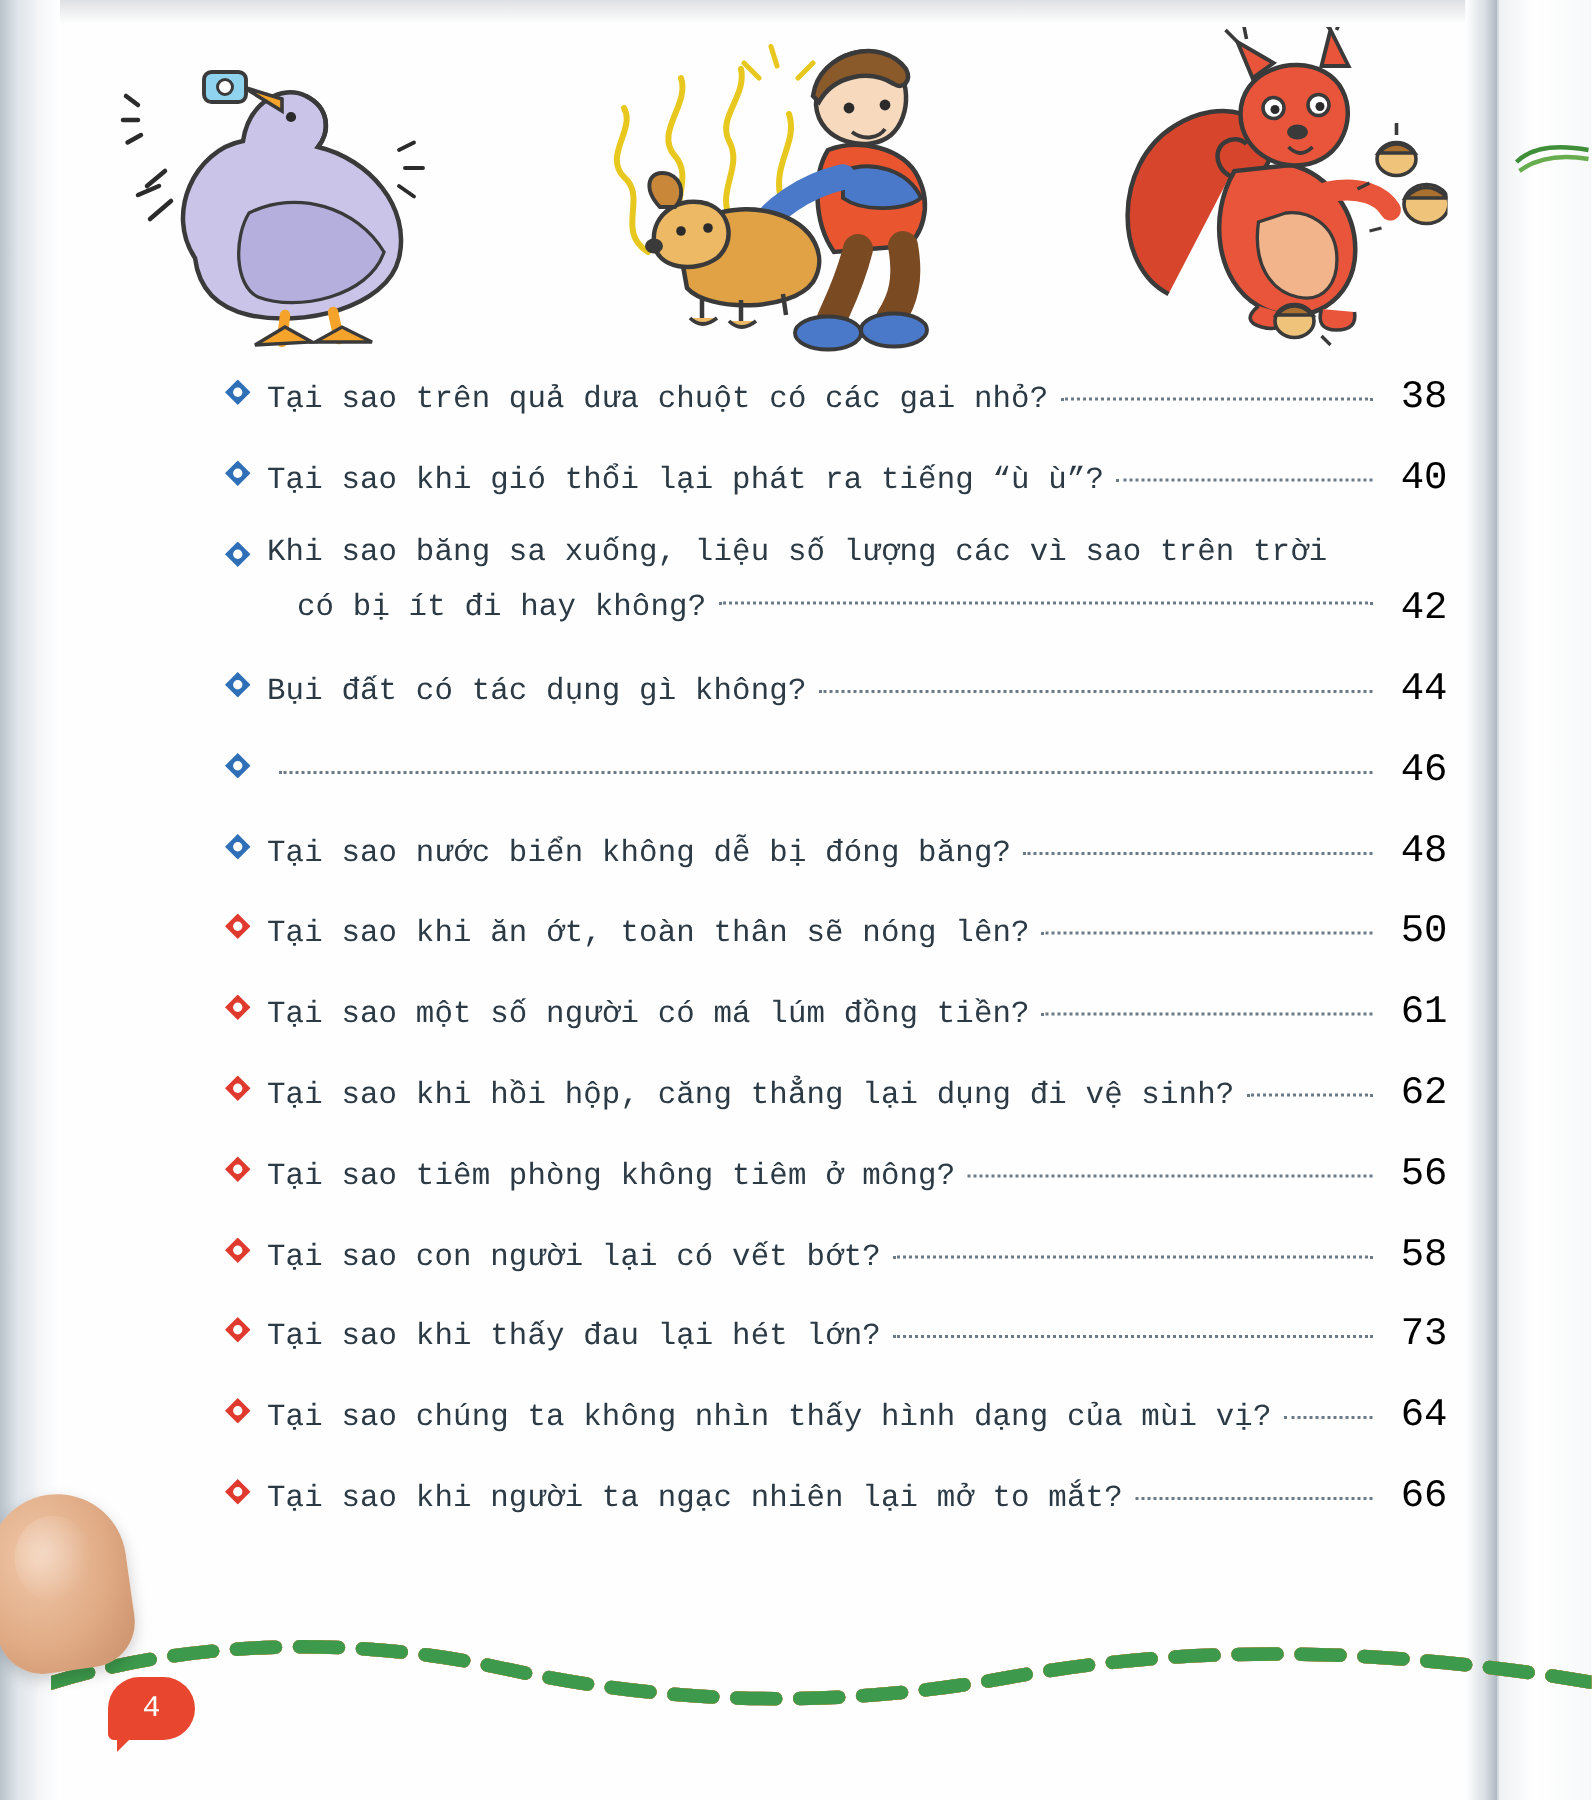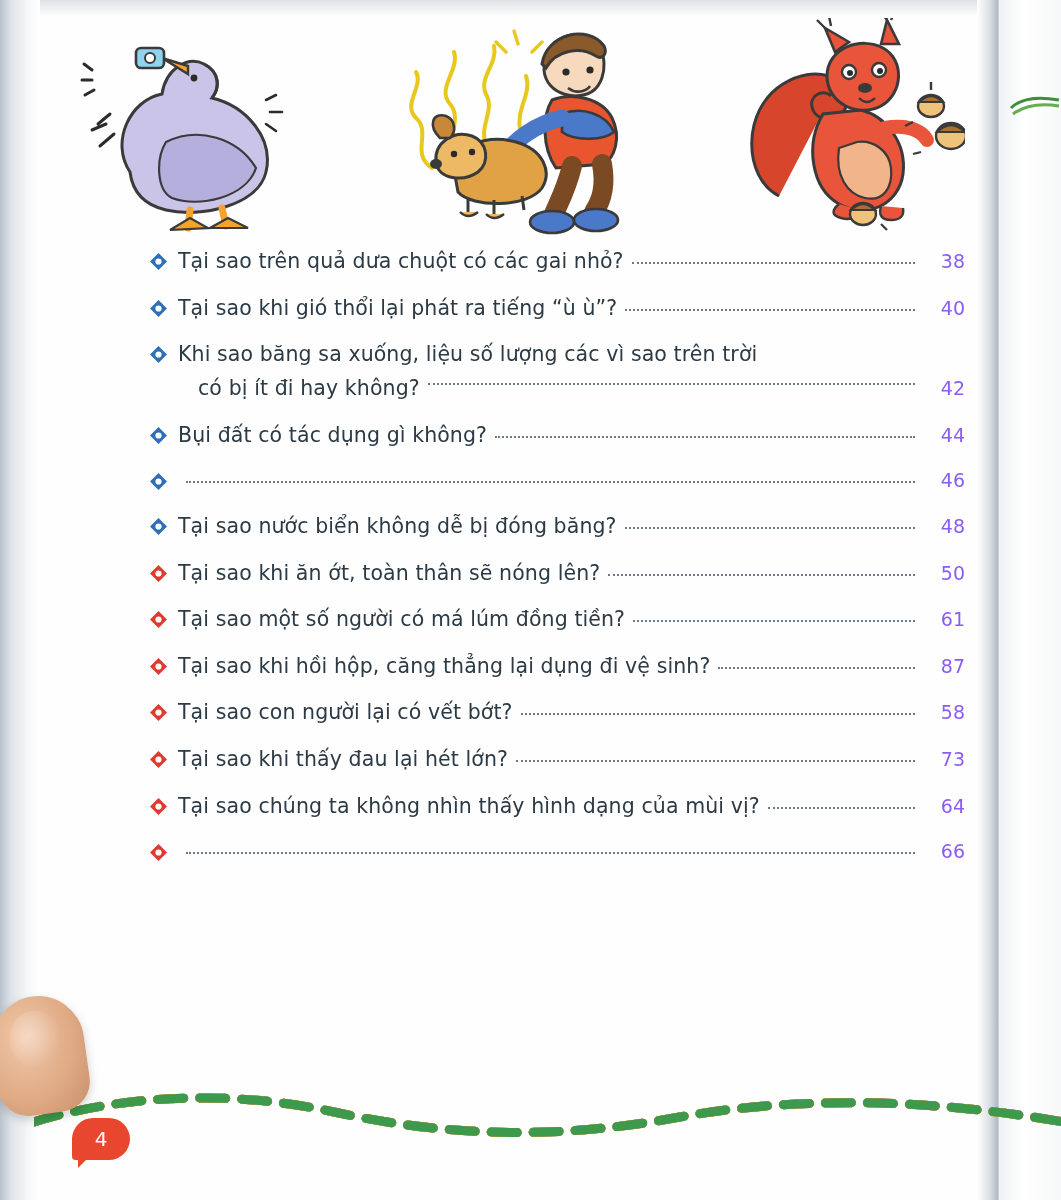--- a/index.html
+++ b/index.html
@@ -13,20 +13,21 @@
     overflow: hidden;
     font-family: "DejaVu Sans", "Liberation Sans", sans-serif;
     position: relative;
   }
 
   
   #book {
     position: absolute;
     inset: 0;
     background: #fbfbfa;
+    font-family: Liberation Mono, monospace;
   }
   
   .gutter-left {
     position: absolute;
     left: 0; top: 0; bottom: 0;
     width: 26px;
     background: linear-gradient(90deg,#b9c3cc 0%, #dfe5ea 45%, #f3f5f7 100%);
   }
   .gutter-left2 {
     position: absolute;
@@ -134,22 +135,22 @@
     flex: 1 1 auto;
     margin: 0 8px 0 8px;
     border-bottom: 2.4px dotted #6b7a86;
     transform: translateY(-4px);
     min-width: 16px;
   }
   .pg {
     flex: 0 0 auto;
     width: 42px;
     text-align: right;
-    font-size: 19px;
-    color: #8b5cf6;
+    font-size: 26px;
+    color: #000000;
   }
 
   
   .wave {
     position: absolute;
     left: 34px; right: 0; bottom: 42px;
     height: 80px;
   }
   .page-num {
     position: absolute;
@@ -436,25 +437,40 @@
       <span class="bullet">
         <svg width="17" height="17" viewBox="0 0 17 17">
             <path d="M8.5 0 L17 8.5 L8.5 17 L0 8.5 Z" fill="#e03a2f"></path>
             <circle cx="8.5" cy="8.5" r="3.1" fill="#ffffff"></circle>
           </svg>
       </span>
       <span class="entry">
         <span class="line1">
           <span class="txt">Tại sao khi hồi hộp, căng thẳng lại dụng đi vệ sinh?</span>
           <span class="leader"></span>
-          <span class="pg">87</span>
-        </span>
-      </span>
-    </div>
-
+          <span class="pg">62</span>
+        </span>
+      </span>
+    </div>
+
+    <div class="toc-item">
+      <span class="bullet">
+        <svg width="17" height="17" viewBox="0 0 17 17">
+            <path d="M8.5 0 L17 8.5 L8.5 17 L0 8.5 Z" fill="#e03a2f"></path>
+            <circle cx="8.5" cy="8.5" r="3.1" fill="#ffffff"></circle>
+          </svg>
+      </span>
+      <span class="entry">
+        <span class="line1">
+          <span class="txt">Tại sao tiêm phòng không tiêm ở mông?</span>
+          <span class="leader"></span>
+          <span class="pg">56</span>
+        </span>
+      </span>
+    </div>
 
     <div class="toc-item">
       <span class="bullet">
         <svg width="17" height="17" viewBox="0 0 17 17">
             <path d="M8.5 0 L17 8.5 L8.5 17 L0 8.5 Z" fill="#e03a2f"></path>
             <circle cx="8.5" cy="8.5" r="3.1" fill="#ffffff"></circle>
           </svg>
       </span>
       <span class="entry">
         <span class="line1">
@@ -500,20 +516,21 @@
 
     <div class="toc-item">
       <span class="bullet">
         <svg width="17" height="17" viewBox="0 0 17 17">
             <path d="M8.5 0 L17 8.5 L8.5 17 L0 8.5 Z" fill="#e03a2f"></path>
             <circle cx="8.5" cy="8.5" r="3.1" fill="#ffffff"></circle>
           </svg>
       </span>
       <span class="entry">
         <span class="line1">
+          <span class="txt">Tại sao khi người ta ngạc nhiên lại mở to mắt?</span>
           <span class="leader"></span>
           <span class="pg">66</span>
         </span>
       </span>
     </div>
 
   </div>
 
   <svg class="wave" viewBox="0 0 1030 80" preserveAspectRatio="none">
     <path d="M0 44 C90 16, 200 12, 300 34 C410 58, 520 62, 640 40 C760 18, 890 20, 1030 44" fill="none" stroke="#2f6fb5" stroke-width="9" stroke-linecap="round" stroke-dasharray="26 16"></path>

